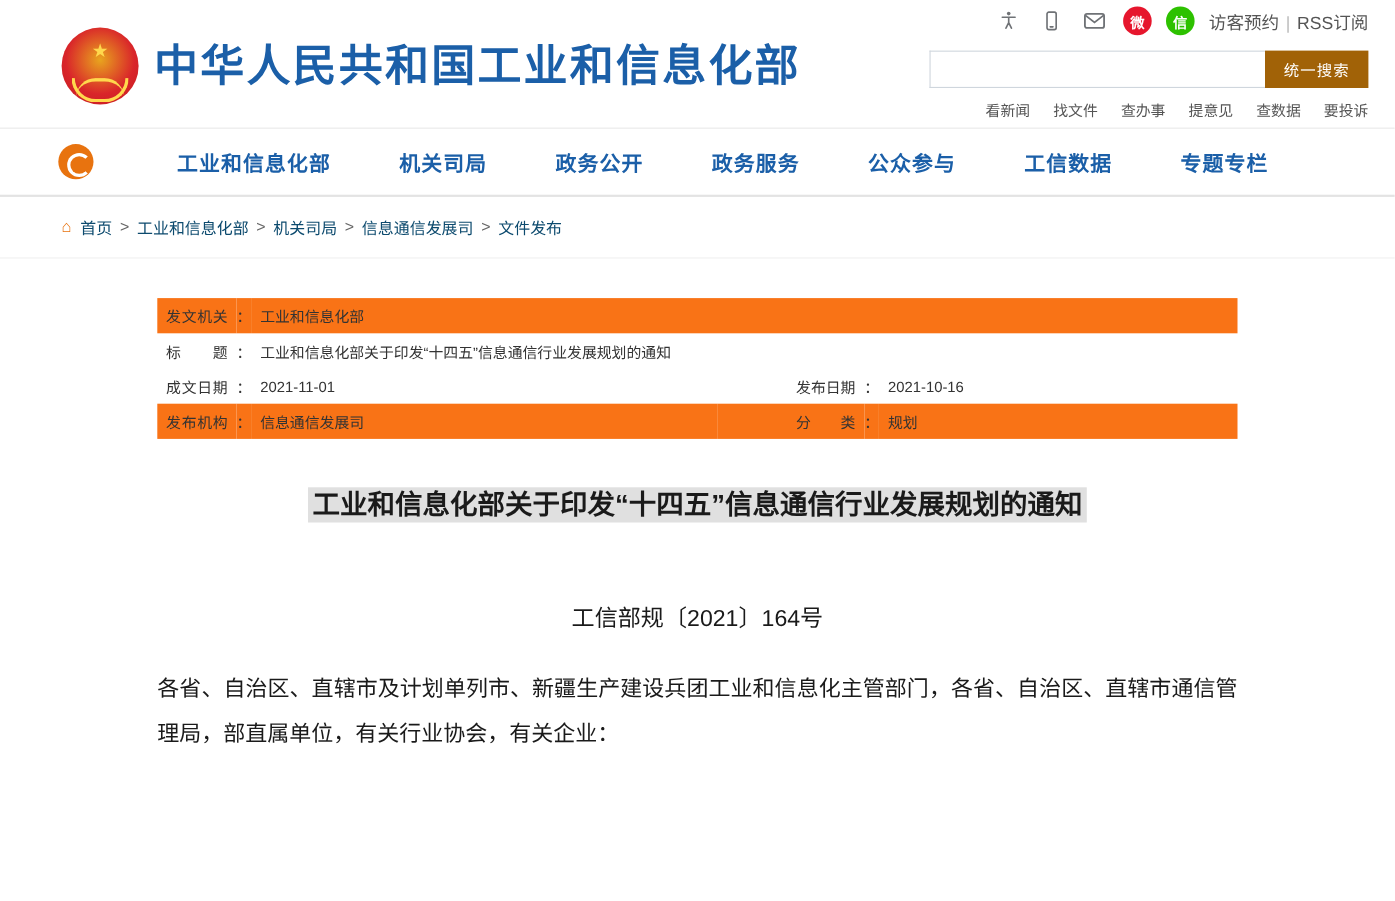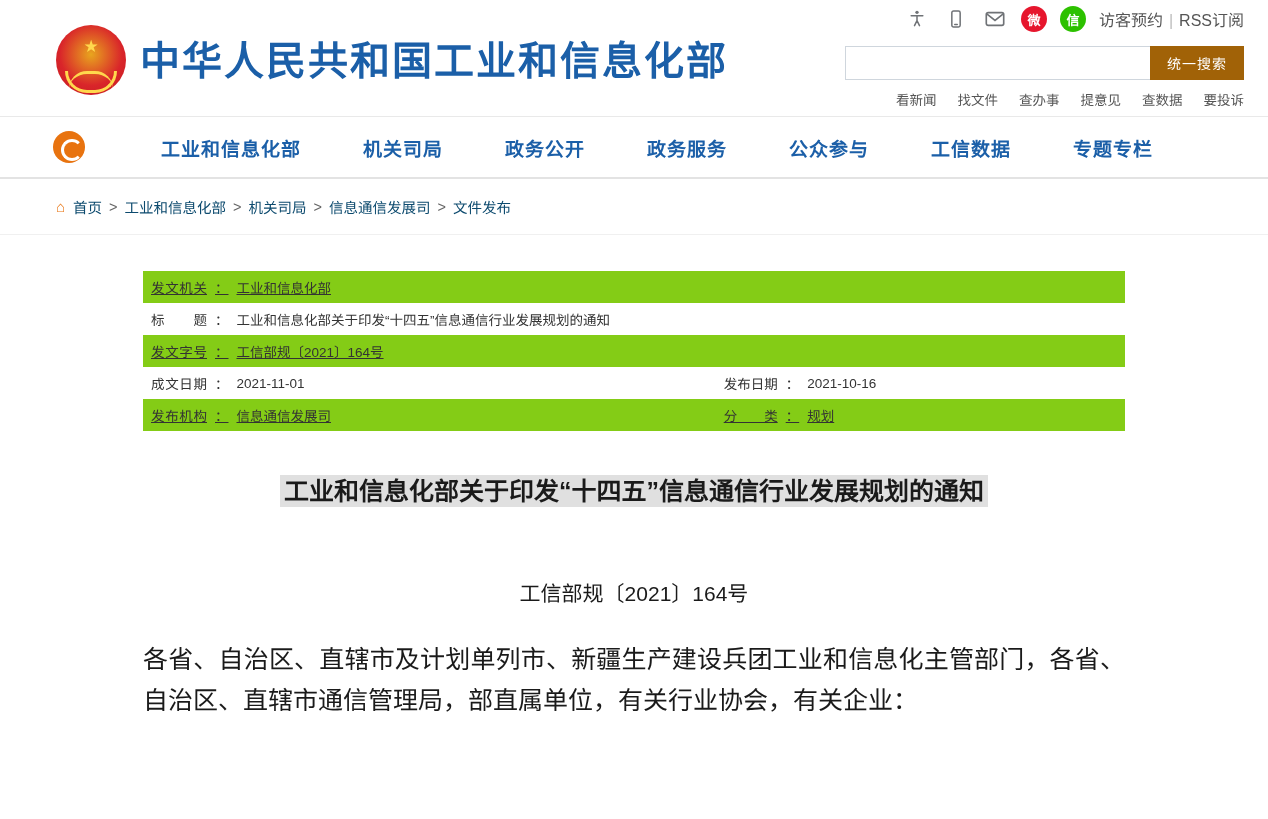--- a/index.html
+++ b/index.html
@@ -218,21 +218,21 @@
   
   .doc-wrap { padding: 0 0 0 0; }
   .meta-table {
     width: 982px;
     margin: 36px auto 0 auto;
     border-collapse: collapse;
     font-size: 13.5px;
     color: #333;
   }
   .meta-table tr { height: 32px; }
-  .meta-table tr.alt td { background: #84cc16; text-decoration: underline; }
+  .meta-table tr.alt td { background: #f97316; }
   .meta-table td {
     padding: 6px 8px;
     vertical-align: middle;
   }
   .meta-label {
     width: 72px;
     text-align: justify;
     text-align-last: justify;
     color: #333;
     white-space: nowrap;
@@ -257,21 +257,21 @@
     width: 982px;
     margin: 66px auto 0 auto;
     text-align: center;
     font-size: 21px;
     color: #1a1a1a;
   }
 
   .doc-body {
     width: 982px;
     margin: 32px auto 0 auto;
-    font-size: 25px;
+    font-size: 20px;
     line-height: 41px;
     color: #1a1a1a;
     text-align: justify;
   }
   .doc-body p { margin: 0; }
   .indent { text-indent: 2em; }
 </style>
 </head>
 <body>
 
@@ -365,25 +365,20 @@
       <tr class="alt">
         <td class="meta-label">发文机关</td>
         <td class="meta-colon">：</td>
         <td colspan="4">工业和信息化部</td>
       </tr>
       <tr>
         <td class="meta-label">标题</td>
         <td class="meta-colon">：</td>
         <td colspan="4">工业和信息化部关于印发“十四五”信息通信行业发展规划的通知</td>
       </tr>
-      <tr class="alt">
-        <td class="meta-label">发文字号</td>
-        <td class="meta-colon">：</td>
-        <td colspan="4">工信部规〔2021〕164号</td>
-      </tr>
       <tr>
         <td class="meta-label">成文日期</td>
         <td class="meta-colon">：</td>
         <td>2021-11-01</td>
         <td class="meta-label meta-label-wide half-pad">发布日期</td>
         <td class="meta-colon">：</td>
         <td>2021-10-16</td>
       </tr>
       <tr class="alt">
         <td class="meta-label">发布机构</td>

